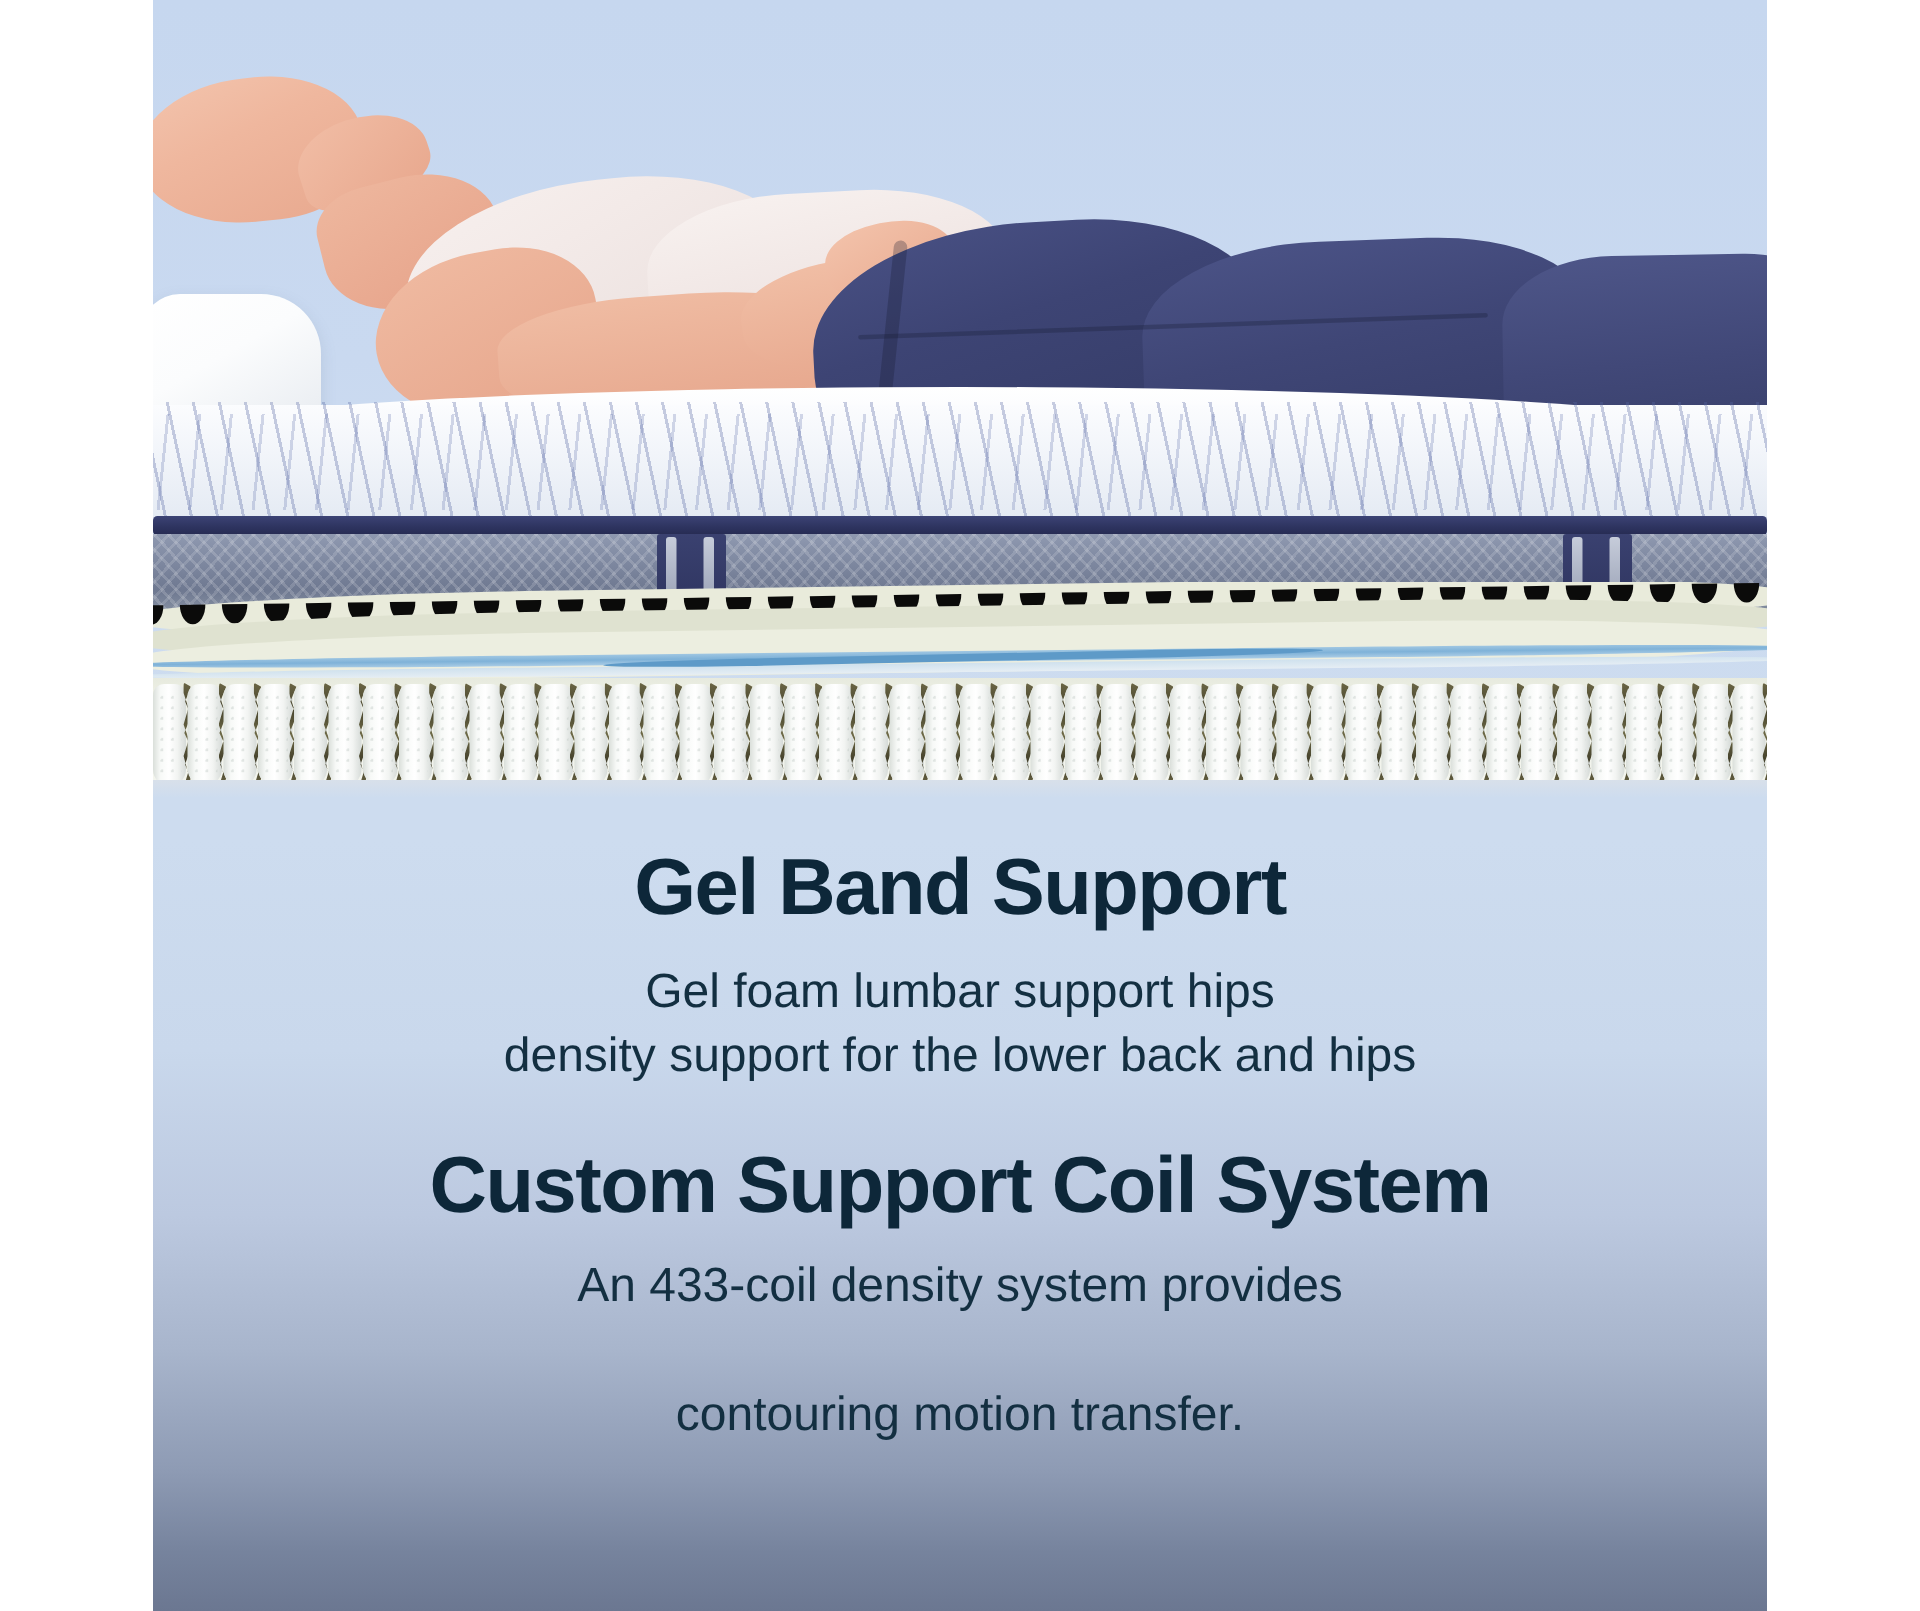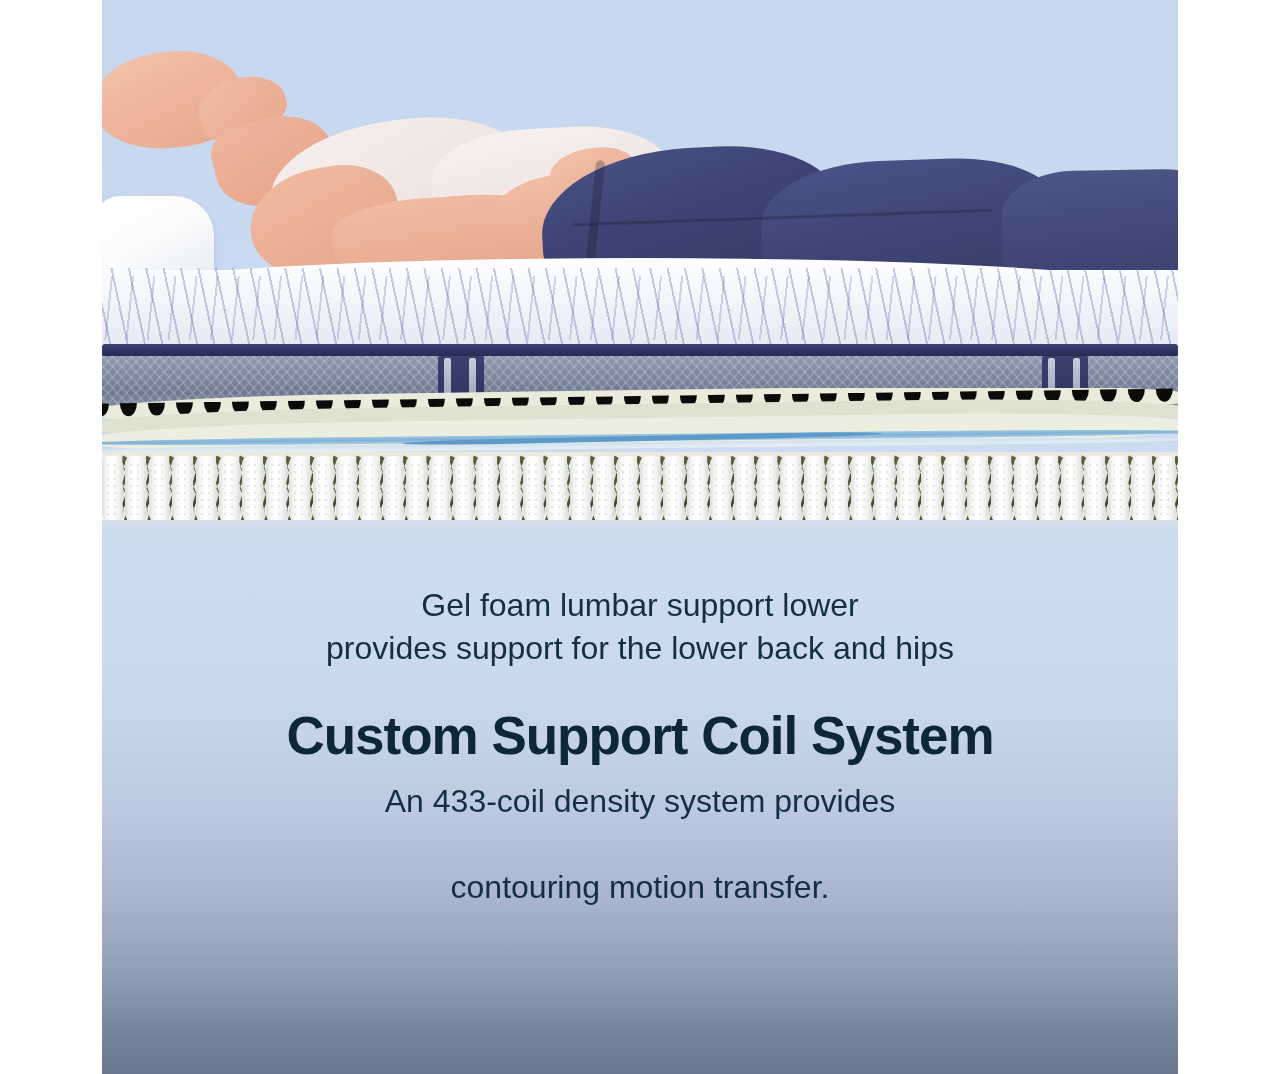--- a/index.html
+++ b/index.html
@@ -510,23 +510,24 @@
         <div class="coil">
           <div class="coil-tex"></div>
         </div>
       </div>
     <div class="coilbase"></div>
   </div>
 
   <div id="content">
 
     <div id="block1">
+      <h2 class="h-big">Gel Band Support</h2>
       <p class="sub">
-        <span>Gel foam lumbar support lower</span><br>
-        <span>provides support for the lower back and hips</span>
+        <span>Gel foam lumbar support hips</span><br>
+        <span>density support for the lower back and hips</span>
       </p>
     </div>
 
     <div id="block2">
       <h2 class="h-big">Custom Support Coil System</h2>
       <p class="sub">
         <span>An 433-coil density system provides</span><br>
         <br>
         <span>contouring motion transfer.</span>
       </p>

